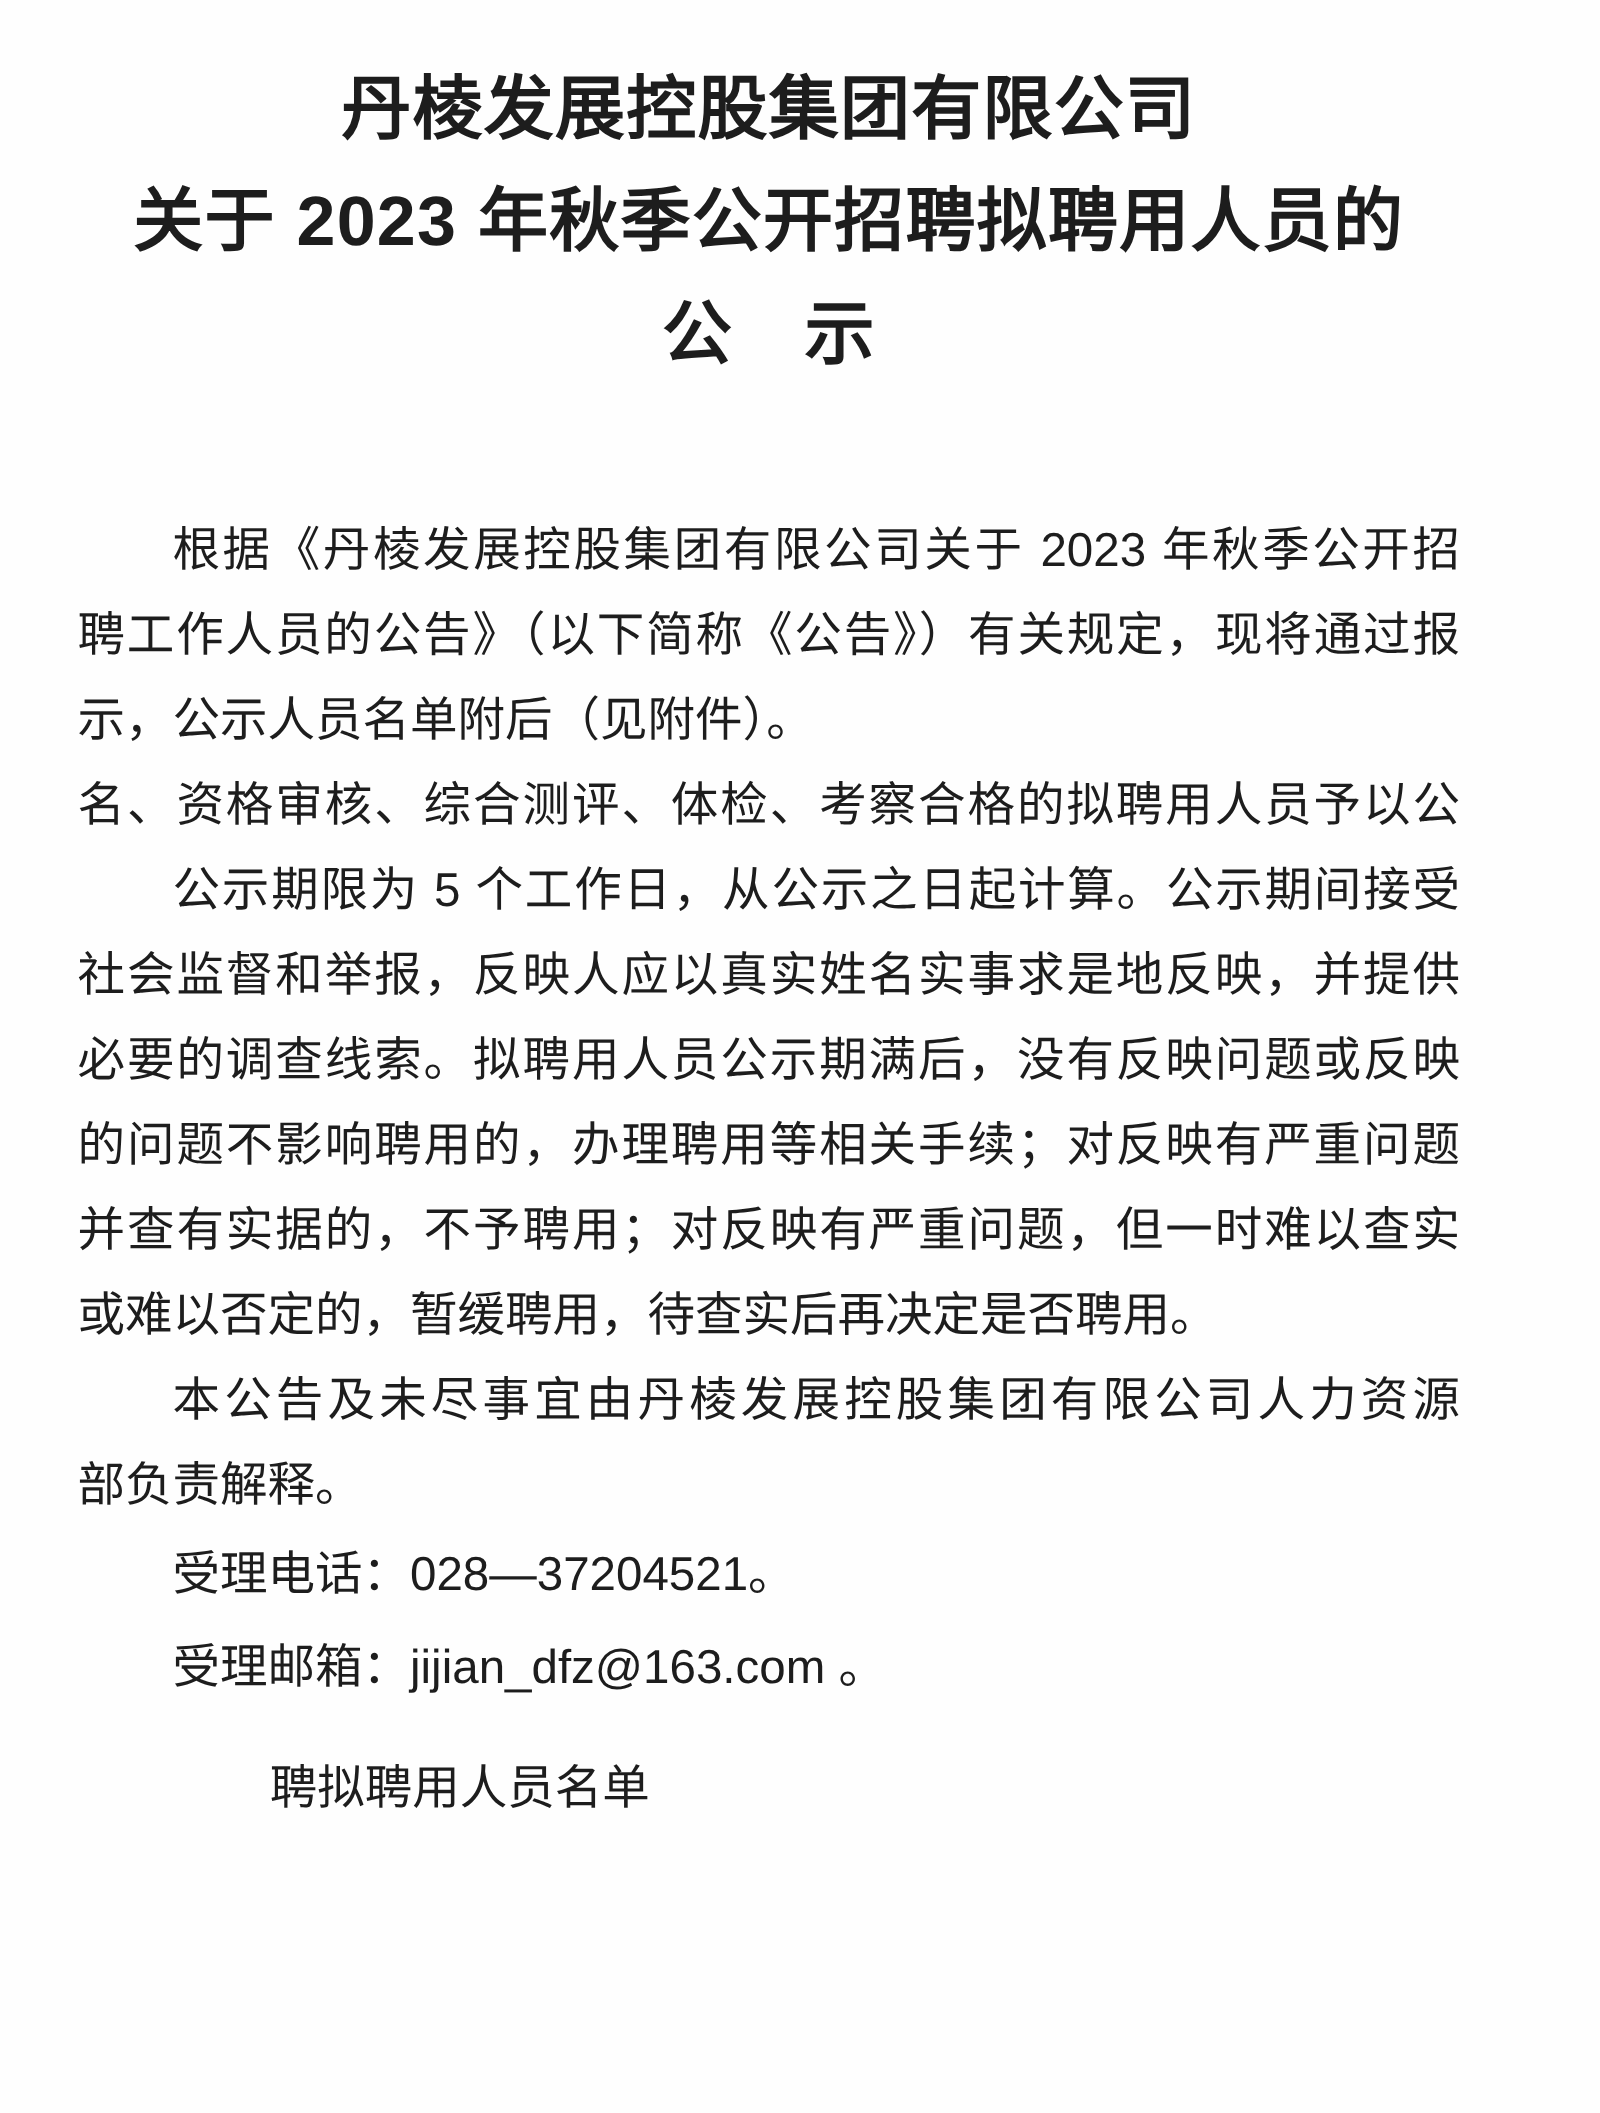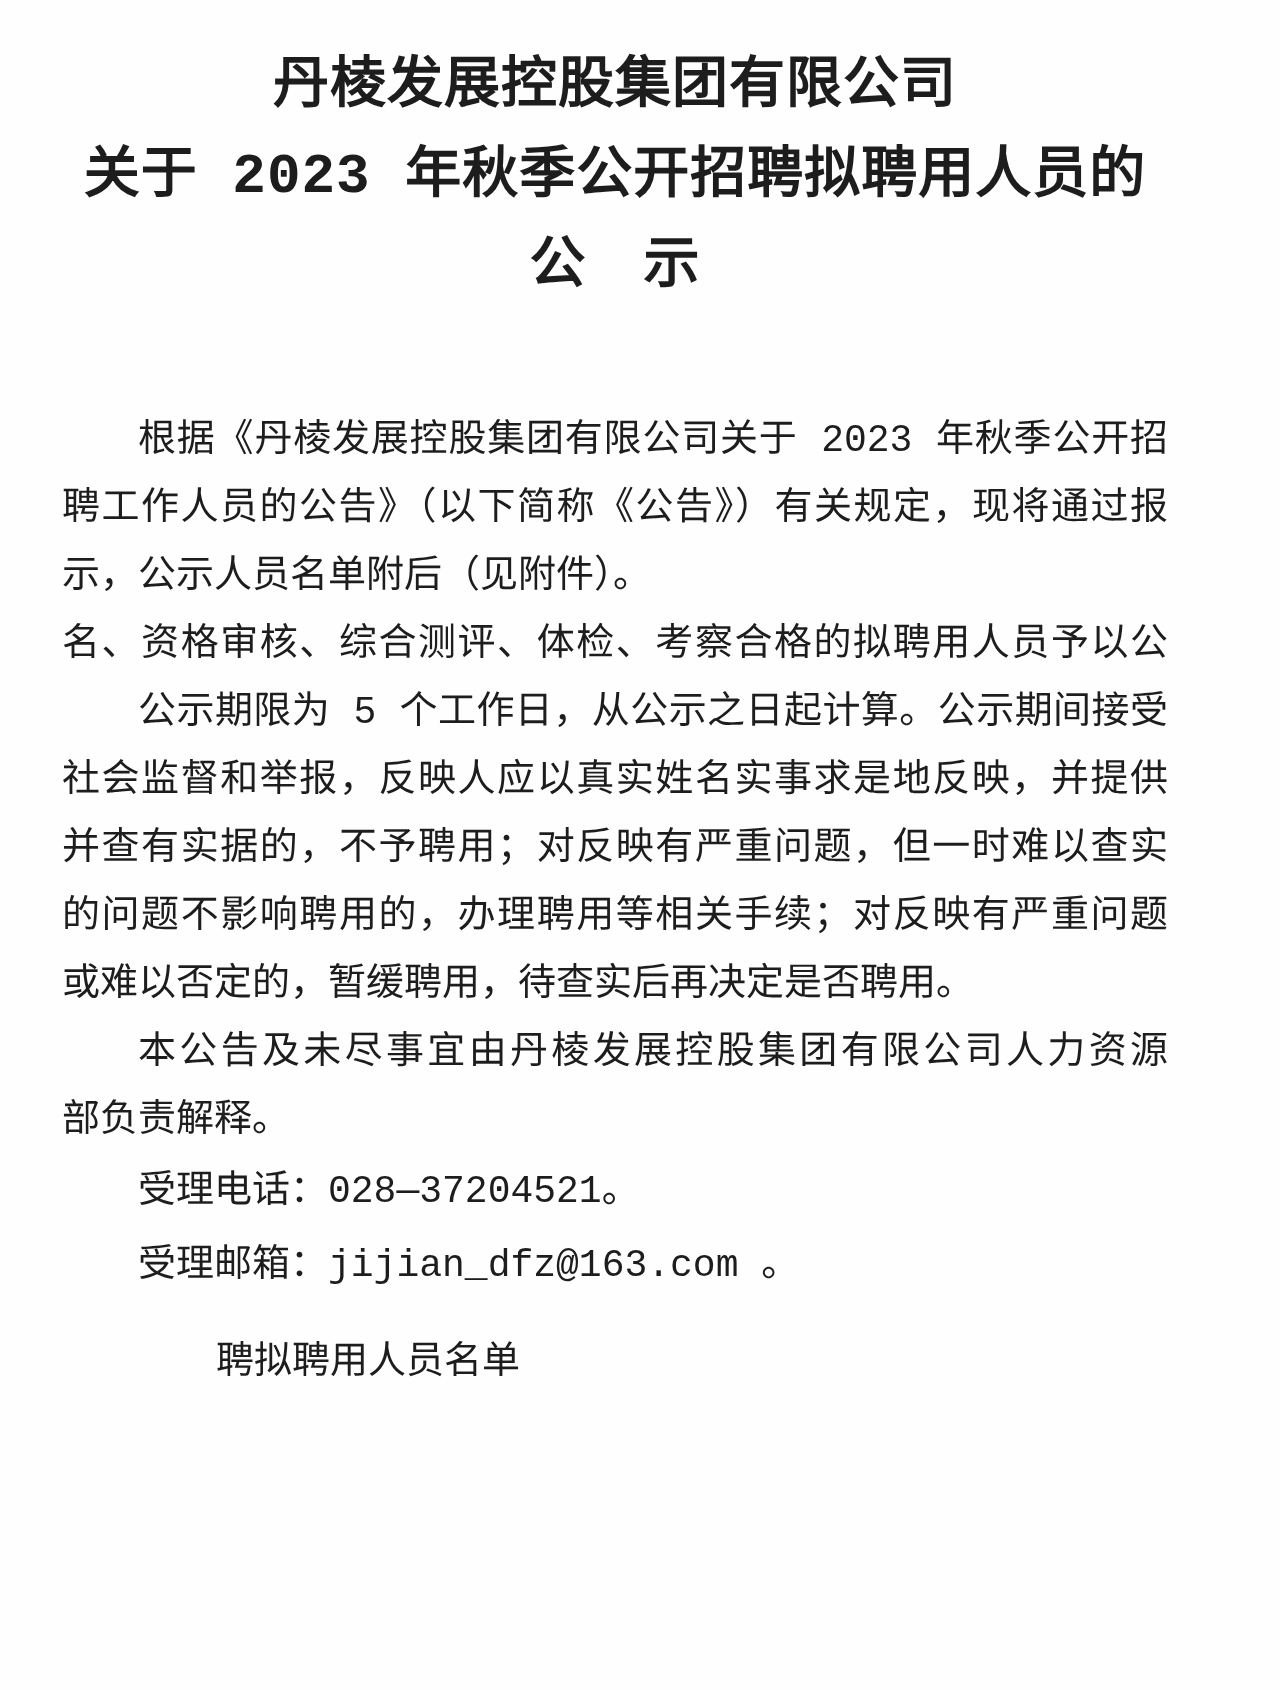--- a/index.html
+++ b/index.html
@@ -9,21 +9,21 @@
   }
   .page {
     position: relative;
     box-sizing: border-box;
     width: 1280px;
     height: 1690px;
     margin: 0;
     padding: 42px 112px 0 62px;
     background: #fefefe;
     color: #1d1d1d;
-    font-family: Liberation Mono, monospace;
+    font-family: Liberation Sans, sans-serif;
     overflow: hidden;
   }
   .title-block {
     text-align: center;
   }
   .title {
     font-size: 56px;
     line-height: 90px;
     font-weight: 700;
     letter-spacing: 1px;
@@ -61,22 +61,23 @@
     <div class="title">关于 2023 年秋季公开招聘拟聘用人员的</div>
     <div class="title">公　示</div>
   </div>
   <div class="bodytext" id="body-lines">
       <div class="line first fill">根据《丹棱发展控股集团有限公司关于 2023 年秋季公开招</div>
       <div class="line fill">聘工作人员的公告》（以下简称《公告》）有关规定，现将通过报</div>
       <div class="line end">示，公示人员名单附后（见附件）。</div>
       <div class="line fill">名、资格审核、综合测评、体检、考察合格的拟聘用人员予以公</div>
       <div class="line first fill">公示期限为 5 个工作日，从公示之日起计算。公示期间接受</div>
       <div class="line fill">社会监督和举报，反映人应以真实姓名实事求是地反映，并提供</div>
+      <div class="line fill">必要的调查线索。拟聘用人员公示期满后，没有反映问题或反映</div>
+      <div class="line fill">的问题不影响聘用的，办理聘用等相关手续；对反映有严重问题</div>
       <div class="line fill">并查有实据的，不予聘用；对反映有严重问题，但一时难以查实</div>
-      <div class="line fill">的问题不影响聘用的，办理聘用等相关手续；对反映有严重问题</div>
       <div class="line end">或难以否定的，暂缓聘用，待查实后再决定是否聘用。</div>
       <div class="line first fill">本公告及未尽事宜由丹棱发展控股集团有限公司人力资源</div>
       <div class="line end">部负责解释。</div>
       <div class="line first end contact">受理电话：028—37204521。</div>
       <div class="line first end contact">受理邮箱：jijian_dfz@163.com 。</div>
       <div class="line cont end">聘拟聘用人员名单</div>
     </div>
 </div>
 
 </body></html>

